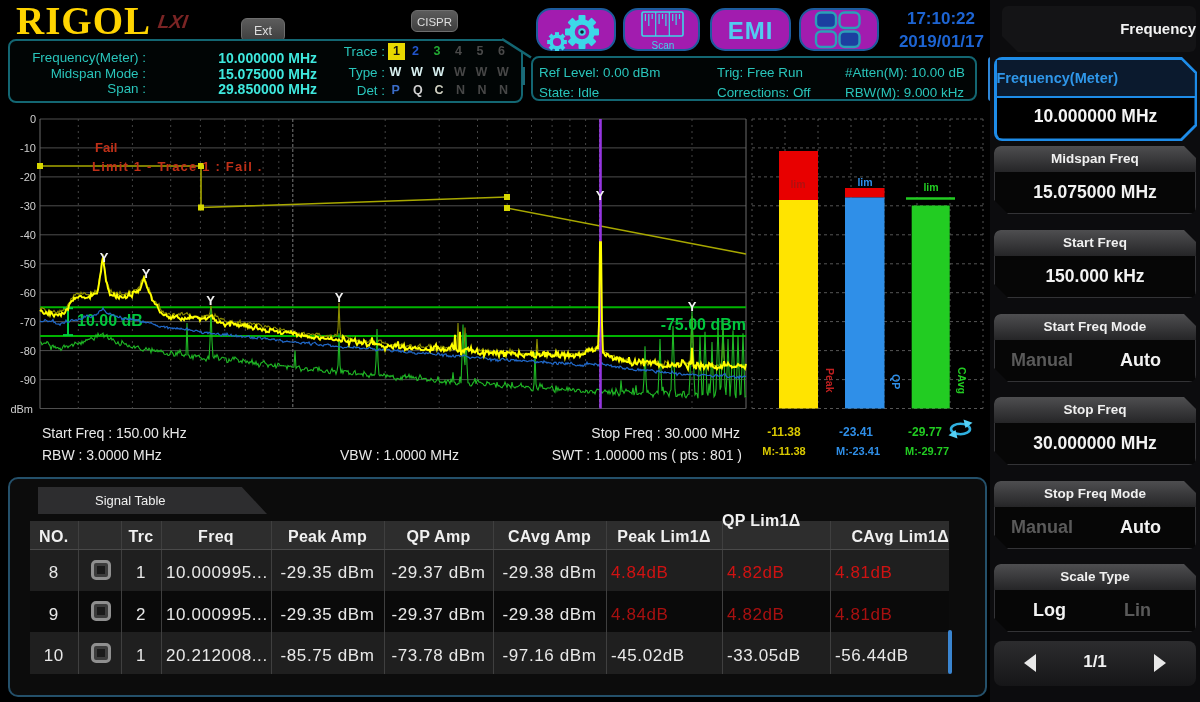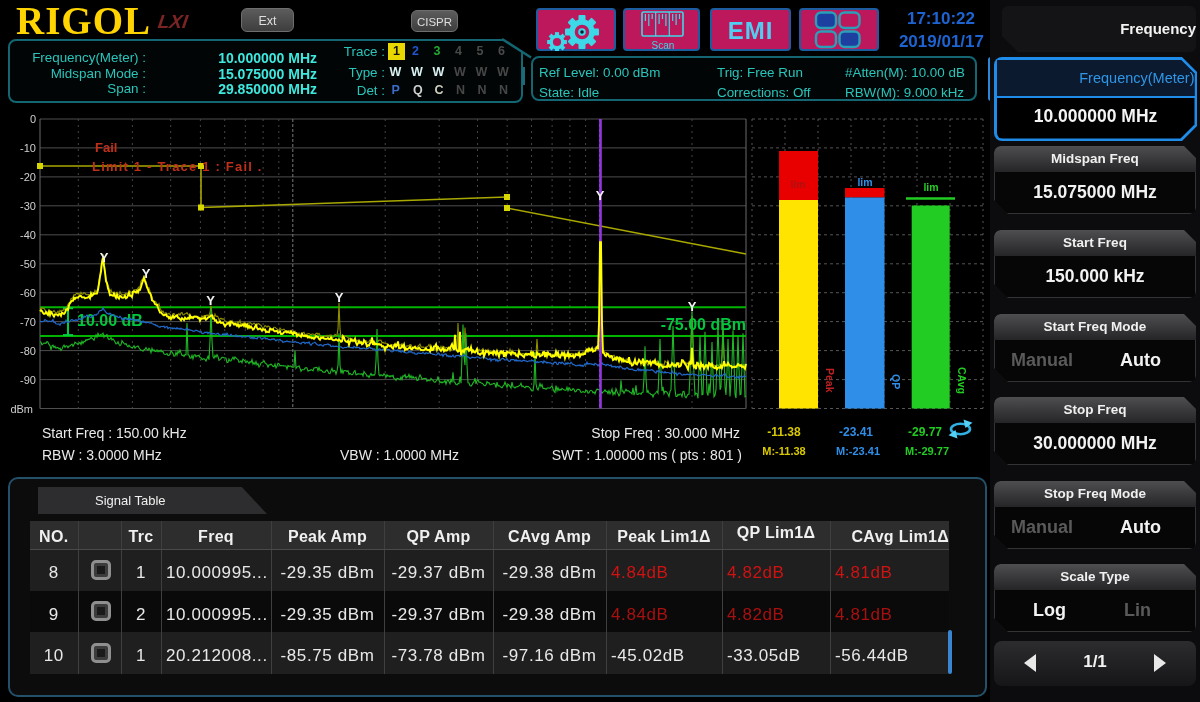--- a/index.html
+++ b/index.html
@@ -1,52 +1,52 @@
 <!DOCTYPE html>
 <html><head><meta charset="utf-8"><style>
 *{margin:0;padding:0;box-sizing:border-box}
 html,body{width:1200px;height:702px;background:#000;overflow:hidden}
 body{font-family:"Liberation Sans",sans-serif;position:relative}
 .abs{position:absolute}
 .logo{left:16px;top:-2px;font-family:"Liberation Serif",serif;font-weight:bold;font-size:39px;color:#ffd400;letter-spacing:1px}
 .lxi{left:158px;top:11px;font-style:italic;font-weight:bold;font-size:19px;color:#7a2424;transform:skewX(-8deg)}
 .gbtn{background:linear-gradient(180deg,#5c5c5c,#3e3e3e);border:1px solid #6e6e6e;border-radius:6px;color:#dedede;text-align:center;font-size:12.5px}
-.ibtn{background:#be185d;border:2px solid #1d5c9e;border-radius:4px}
+.ibtn{background:#a21caf;border:2px solid #1d5c9e;border-radius:15px}
 .time{color:#1d64d2;font-weight:bold;font-size:17px;text-align:right}
 .panel{border:2px solid #136672;border-radius:8px;background:#010505}
 .cy{color:#29c5bb;font-size:13.4px}
 .cyv{color:#3fe8de;font-size:14px;font-weight:bold}
 .tp{position:absolute;white-space:nowrap}
 .sbar{left:990px;top:0;width:210px;height:702px;background:#0c0c0e}
 .stitle{left:1002px;top:6px;width:194px;height:46px;background:#141416;border-radius:6px;clip-path:polygon(0 0,100% 0,100% 100%,16px 100%,0 calc(100% - 16px));color:#f2f2f2;font-weight:bold;font-size:15px;text-align:right;line-height:46px}
 .item{left:994px;width:202px;height:68px;border-radius:7px;overflow:hidden;clip-path:polygon(0 0,calc(100% - 12px) 0,100% 12px,100% 100%,14px 100%,0 calc(100% - 14px))}
 .ihead{height:26px;background:linear-gradient(180deg,#4e4e50,#252527);color:#f0f0f0;font-weight:bold;font-size:13.5px;text-align:center;line-height:26px;border-radius:6px 6px 0 0}
 .ival{position:relative;height:42px;background:#060606;border:1px solid #333336;border-top:none;color:#f2f2f2;font-weight:bold;font-size:17.5px;text-align:center;line-height:41px;border-radius:0 0 0 7px}
 .dimtxt{color:#5a5a5a}.mm{position:absolute;left:16px;font-size:18px}.aa{position:absolute;left:125px;font-size:18px}.lg{position:absolute;left:38px;font-size:18px}.ln{position:absolute;left:129px;font-size:18px}
 .active{left:994px;top:57px;width:203px;height:84px;background:#1e8ce8;clip-path:polygon(0 0,calc(100% - 15px) 0,100% 15px,100% calc(100% - 15px),calc(100% - 15px) 100%,0 100%);border-radius:8px}
 .activein{left:996.5px;top:59.5px;width:198px;height:79px;background:#000;clip-path:polygon(0 0,calc(100% - 14px) 0,100% 14px,100% calc(100% - 14px),calc(100% - 14px) 100%,0 100%);border-radius:6px}
-.alab{left:996.5px;top:59.5px;width:198px;height:37px;background:#0b1a2e;color:#2f96e8;font-weight:normal;font-size:14.5px;text-align:right;line-height:37px;clip-path:polygon(0 0,calc(100% - 14px) 0,100% 14px,100% 100%,0 100%)}
+.alab{left:996.5px;top:59.5px;width:198px;height:37px;background:#0b1a2e;color:#2f96e8;font-weight:bold;font-size:14.5px;text-align:left;line-height:37px;clip-path:polygon(0 0,calc(100% - 14px) 0,100% 14px,100% 100%,0 100%)}
 .amid{left:996.5px;top:96px;width:198px;height:2px;background:#1e8ce8}
 .aval{left:996.5px;top:98px;width:198px;height:38px;color:#f4f4f4;font-weight:bold;font-size:17.5px;text-align:center;line-height:36px}
 .pgnav{left:994px;top:641px;width:202px;height:45px;background:linear-gradient(180deg,#2c2c2e,#161618);border-radius:8px}
 .tri{width:0;height:0;border-top:9px solid transparent;border-bottom:9px solid transparent}
 .tpanel{left:8px;top:477px;width:979px;height:220px;border:2px solid #24506a;border-radius:10px;background:#0c0c0c}
 .tab{left:38px;top:487px;width:229px;height:27px;background:#2d2d2f;clip-path:polygon(0 0,89% 0,100% 100%,0 100%)}
 .tabt{left:95px;top:493px;color:#f0f0f0;font-weight:normal;font-size:13px}
 .th{color:#f0f0f0;font-weight:bold;font-size:16px;letter-spacing:0.3px}
 .td{color:#e8e8e8;font-size:17px;letter-spacing:0.6px}
 .tdr{color:#cf1212;font-size:17px;letter-spacing:0.6px}
 .chk{width:20px;height:20px;border:3px solid #8f8f8f;border-radius:5px;background:#3c3c3c}.chk>div{width:8px;height:8px;background:#1a1a1a;margin:3px auto 0}
 .colline{width:1px;background:#3f3f3f}
 .plot{position:absolute;left:0;top:0}
 </style></head>
 <body>
 <div class="abs logo">RIGOL</div>
 <div class="abs lxi">LXI</div>
-<div class="abs gbtn" style="left:241px;top:8px;width:53px;height:24px;line-height:24px">Ext</div>
+<div class="abs gbtn" style="left:241px;top:18px;width:44px;height:24px;line-height:24px">Ext</div>
 <div class="abs gbtn" style="left:411px;top:10px;width:47px;height:22px;line-height:22px;font-size:11.5px">CISPR</div>
 <div class="abs ibtn" style="left:536px;top:8px;width:80px;height:43px"></div>
 <div class="abs ibtn" style="left:623px;top:8px;width:77px;height:43px"></div>
 <div class="abs ibtn" style="left:710px;top:8px;width:81px;height:43px;color:#52ccf0;font-weight:bold;font-size:24px;text-align:center;line-height:41px;letter-spacing:1px">EMI</div>
 <div class="abs ibtn" style="left:799px;top:8px;width:80px;height:43px"></div>
 <svg class="abs" style="left:536px;top:8px" width="344" height="43" viewBox="0 0 344 43">
 <g fill="#3cd8e8">
       <g transform="translate(46,24)">
 <circle r="10" fill="none" stroke="#3cd8e8" stroke-width="5.5"></circle>
 <circle r="3.8" fill="#3cd8e8"></circle>
@@ -273,21 +273,21 @@
 <div class="abs" style="left:30px;top:591px;width:919px;height:42px;background:#0a0a0a"></div>
 <div class="abs" style="left:30px;top:632px;width:919px;height:42px;background:#1f1f1f"></div>
 <div class="tp th" style="left:30px;top:528px;width:47.5px;text-align:center">NO.</div>
 <div class="tp th" style="left:77.5px;top:528px;width:43.5px;text-align:center"></div>
 <div class="tp th" style="left:121px;top:528px;width:40px;text-align:center">Trc</div>
 <div class="tp th" style="left:161px;top:528px;width:110px;text-align:center">Freq</div>
 <div class="tp th" style="left:271px;top:528px;width:113px;text-align:center">Peak Amp</div>
 <div class="tp th" style="left:384px;top:528px;width:109px;text-align:center">QP Amp</div>
 <div class="tp th" style="left:493px;top:528px;width:113px;text-align:center">CAvg Amp</div>
 <div class="tp th" style="left:606px;top:528px;width:116px;text-align:center">Peak Lim1Δ</div>
-<div class="tp th" style="left:722px;top:524px;width:108px;text-align:center">QP Lim1Δ</div>
+<div class="tp th" style="left:722px;top:512px;width:108px;">QP Lim1Δ</div>
 <div class="tp th" style="left:830px;top:528px;width:119px;text-align:right">CAvg Lim1Δ</div>
 <div class="tp td" style="left:30px;top:563px;width:47.5px;text-align:center">8</div>
 <div class="abs chk" style="left:91px;top:560px">
     <div></div>
   </div>
 <div class="tp td" style="left:121px;top:563px;width:40px;text-align:center">1</div>
 <div class="tp td" style="left:166px;top:563px">10.000995...</div>
 <div class="tp td" style="left:271px;top:563px;width:113px;text-align:center">-29.35 dBm</div>
 <div class="tp td" style="left:384px;top:563px;width:109px;text-align:center">-29.37 dBm</div>
 <div class="tp td" style="left:493px;top:563px;width:113px;text-align:center">-29.38 dBm</div>

